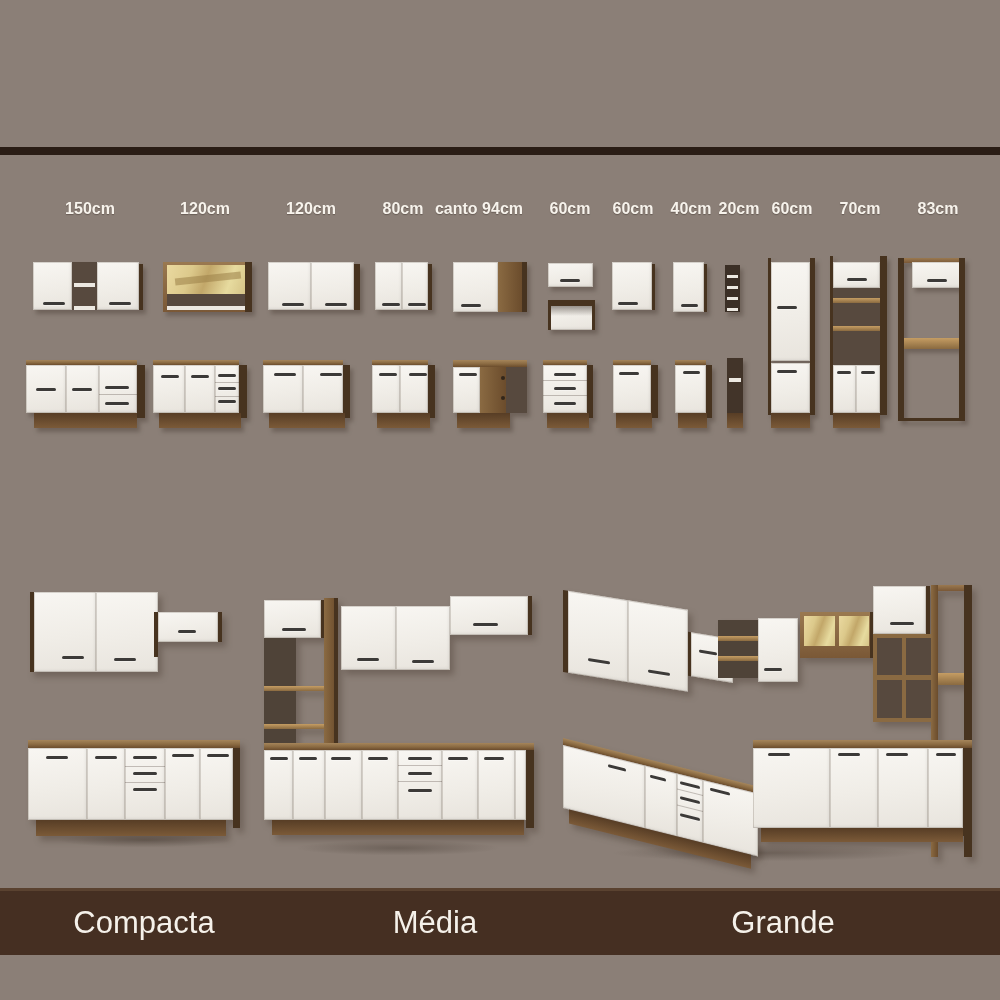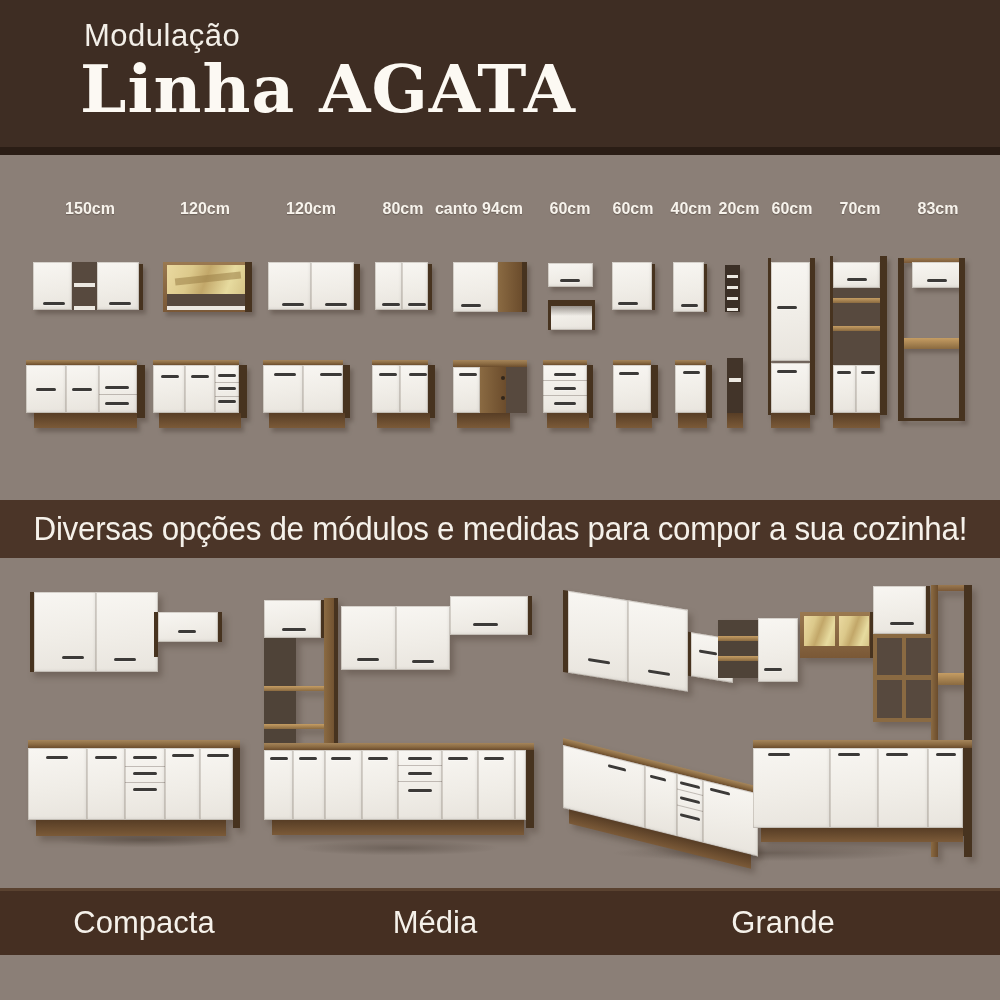--- a/index.html
+++ b/index.html
@@ -35,24 +35,20 @@
   #banner{top:500px;height:58px;background:#4b3528;color:#f5f1ea;text-align:center;
           line-height:58px;font-size:33px;letter-spacing:-.3px;}
   #banner span{display:inline-block;transform:scaleX(.95);white-space:nowrap;}
   #footer{top:888px;height:64px;background:#452f22;border-top:3px solid #5a4230;}
 </style>
 </head>
 <body>
 
 <div id="stage">
 
-  <div id="header" class="band">
-    <div id="kicker">Modulação</div>
-    <div id="title">Linha AGATA</div>
-  </div>
   <div id="header-strip" class="band"></div>
 
   <div class="mlabel" style="left:40px;width:100px">150cm</div>
   <div class="mlabel" style="left:155px;width:100px">120cm</div>
   <div class="mlabel" style="left:261px;width:100px">120cm</div>
   <div class="mlabel" style="left:353px;width:100px">80cm</div>
   <div class="mlabel" style="left:427px;width:104px">canto 94cm</div>
   <div class="mlabel" style="left:530px;width:80px">60cm</div>
   <div class="mlabel" style="left:593px;width:80px">60cm</div>
   <div class="mlabel" style="left:651px;width:80px">40cm</div>
@@ -281,23 +277,20 @@
     <div class="woodd" style="left:0;top:0;width:6px;height:160px"></div>
     <div class="wood" style="left:6px;top:0;width:55px;height:5px"></div>
     <div class="door" style="left:14px;top:4px;width:50px;height:26px">
         <i class="handle" style="left:15px;top:17px;width:20px"></i>
       </div>
     <div class="woodd" style="left:61px;top:0;width:6px;height:160px"></div>
     <div class="shelf" style="left:6px;top:80px;width:55px;height:11px"></div>
     <div class="woodd" style="left:0;top:160px;width:67px;height:3px"></div>
   </div>
 
-  <div id="banner" class="band">
-    <span>Diversas opções de módulos e medidas para compor a sua cozinha!</span>
-  </div>
 
   <div class="gshadow" style="left:30px;top:830px;width:230px;height:20px"></div>
   <div class="kit" style="left:20px;top:585px;width:245px;height:265px">
     <div class="woodd" style="left:10px;top:7px;width:4px;height:80px"></div>
     <div class="door" style="left:14px;top:7px;width:62px;height:80px">
         <i class="handle" style="left:28px;top:64px;width:22px"></i>
       </div>
     <div class="door" style="left:76px;top:7px;width:62px;height:80px">
         <i class="handle" style="left:18px;top:66px;width:22px"></i>
       </div>

